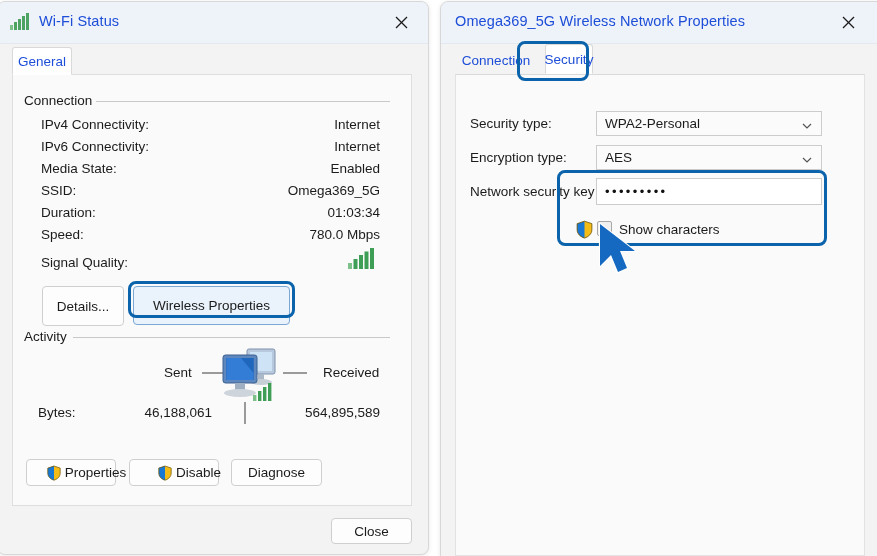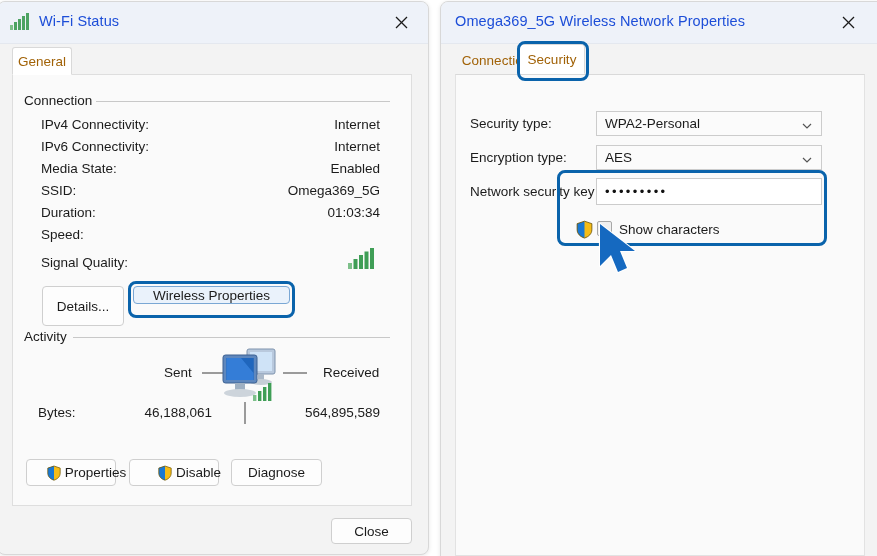--- a/index.html
+++ b/index.html
@@ -70,21 +70,21 @@
   }
   .tab {
     position: absolute;
     top: 0;
     height: 28px;
     box-sizing: border-box;
     display: flex;
     align-items: center;
     justify-content: center;
     font-size: 13.5px;
-    color: #a16207;
+    color: #1d4ed8;
     background: transparent;
     white-space: nowrap;
     cursor: default;
   }
   .tab.active {
     background: #ffffff;
     border: 1px solid #d9d9d9;
     border-bottom: 1px solid #ffffff;
     border-radius: 3px 3px 0 0;
     z-index: 3;
@@ -278,36 +278,37 @@
     <div class="lbl" style="left:43px; top:159px;">Media State:</div>
     <div class="val" style="left:242px; top:159px; width:140px;">Enabled</div>
 
     <div class="lbl" style="left:43px; top:181px;">SSID:</div>
     <div class="val" style="left:242px; top:181px; width:140px;">Omega369_5G</div>
 
     <div class="lbl" style="left:43px; top:203px;">Duration:</div>
     <div class="val" style="left:242px; top:203px; width:140px;">01:03:34</div>
 
     <div class="lbl" style="left:43px; top:225px;">Speed:</div>
+    <div class="val" style="left:242px; top:225px; width:140px;">780.0 Mbps</div>
 
     <div class="lbl" style="left:43px; top:253px;">Signal Quality:</div>
     <div style="position:absolute; left:350px; top:246px;">
       <svg width="28" height="22" viewBox="0 0 28 22">
         <rect x="0" y="15" width="4" height="6" fill="#7dc08a"></rect>
         <rect x="5.5" y="11" width="4" height="10" fill="#3f9e56"></rect>
         <rect x="11" y="7" width="4" height="14" fill="#3f9e56"></rect>
         <rect x="16.5" y="3.5" width="4" height="17.5" fill="#3f9e56"></rect>
         <rect x="22" y="0" width="4" height="21" fill="#3f9e56"></rect>
       </svg>
     </div>
 
     <div class="btn" style="left:44px; top:284px; width:82px; height:40px;">
       <span>Details...</span>
     </div>
-    <div class="btn btn-focus" style="left:135px; top:284px; width:157px; height:18px;">
+    <div class="btn btn-focus" style="left:135px; top:284px; width:157px; height:39px;">
       <span>Wireless Properties</span>
     </div>
     <div class="hl" style="left:130px; top:279px; width:167px; height:37px;"></div>
 
     <div class="group-label" style="left:26px; top:327px;">Activity</div>
     <div class="group-rule" style="left:75px; top:335px; width:317px;"></div>
 
     <div class="lbl" style="left:166px; top:363px;">Sent</div>
     <div class="dash" style="left:204px; top:370px; width:24px;"></div>
 
@@ -382,21 +383,21 @@
           <line x1="1" y1="1" x2="12" y2="12" stroke="#1b1b1b" stroke-width="1.3"></line>
           <line x1="12" y1="1" x2="1" y2="12" stroke="#1b1b1b" stroke-width="1.3"></line>
         </svg>
       </div>
     </div>
 
     <div class="tabstrip" style="left:14px; top:44px; width:410px;">
       <div class="tab" style="left:0px; width:82px;">
         <span>Connection</span>
       </div>
-      <div class="tab active" style="left:64px; width:66px; height:30px; top:-2px;">
+      <div class="tab active" style="left:90px; width:48px; height:30px; top:-2px;">
         <span>Security</span>
       </div>
     </div>
     <div class="hl" style="left:76px; top:39px; width:72px; height:40px;"></div>
 
     <div class="panel-white" style="left:14px; top:72px; width:410px; height:482px; border-top:1px solid #d9d9d9;"></div>
 
     <div class="lbl" style="left:29px; top:114px;">Security type:</div>
     <div class="combo" style="left:155px; top:109px; width:226px; height:25px;">
       <span class="combo-text">WPA2-Personal</span>

